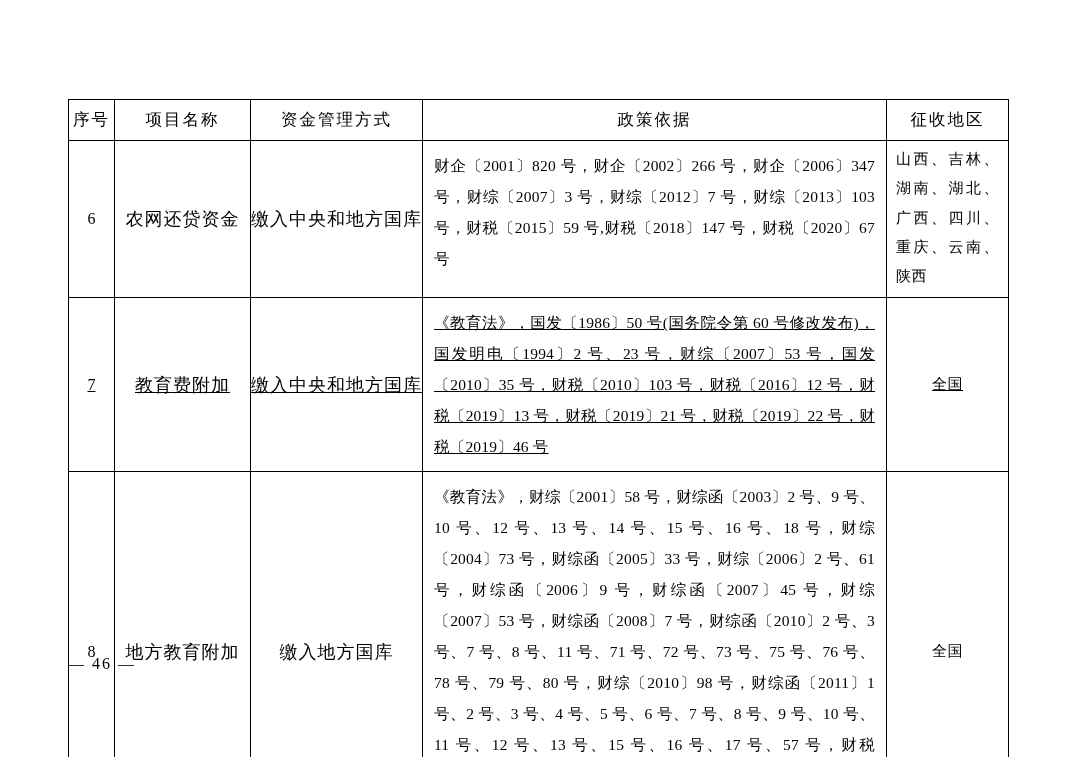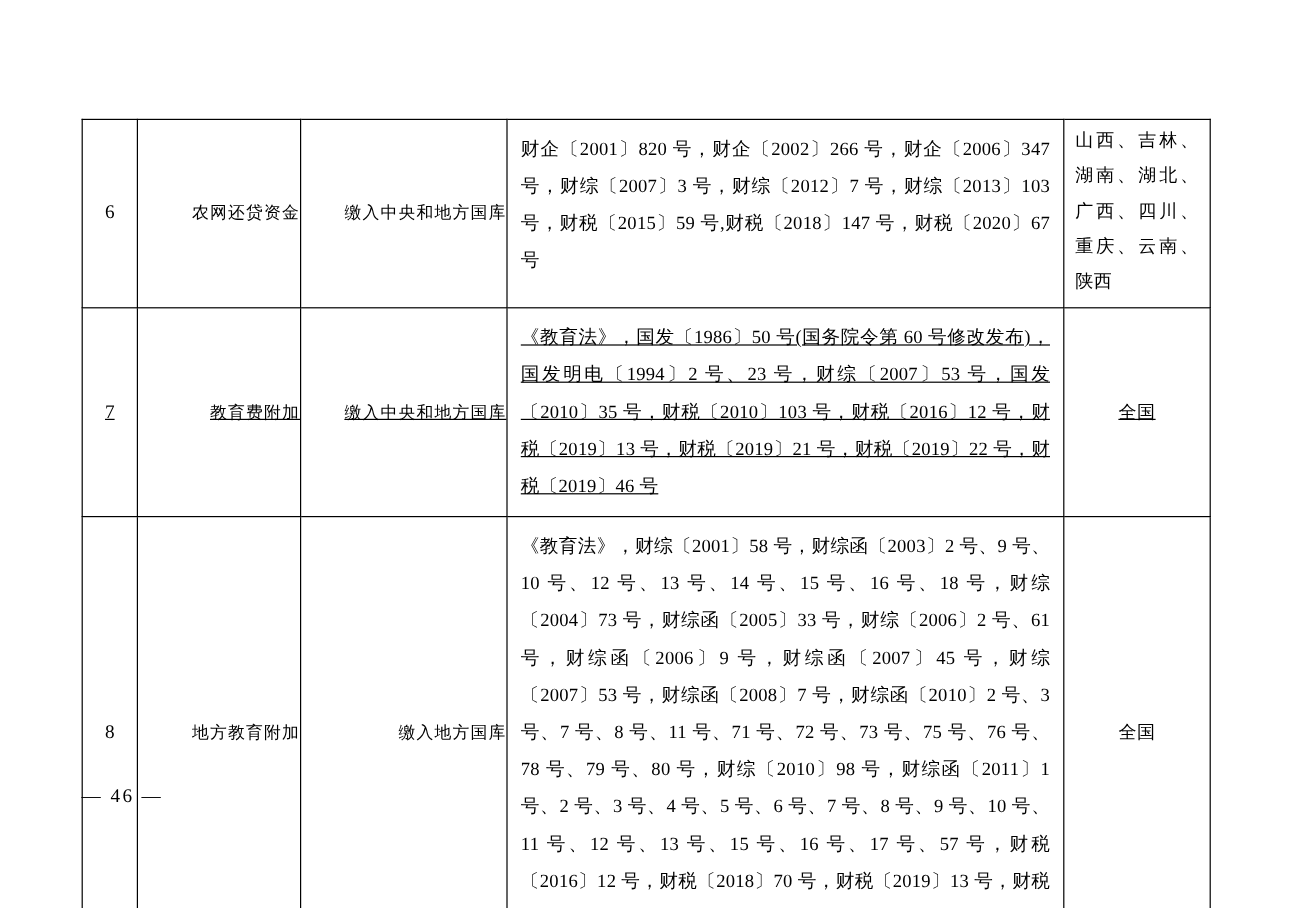--- a/index.html
+++ b/index.html
@@ -46,22 +46,22 @@
   .col-name { width: 136px; }
   .col-mode { width: 172px; }
   .col-pol  { width: 464px; }
   .col-reg  { width: 122px; }
 
   td.c-no {
     text-align: center;
     font-size: 16px;
   }
   td.c-name, td.c-mode {
-    text-align: right;
-    font-size: 14px;
+    text-align: center;
+    font-size: 18px;
     letter-spacing: 1px;
   }
   td.c-reg {
     text-align: center;
     font-size: 15px;
     letter-spacing: 0.5px;
   }
   td.c-reg.multi {
     text-align: justify;
     text-align-last: left;
@@ -101,20 +101,27 @@
 
   <table class="doc-table">
     <colgroup>
       <col class="col-no">
       <col class="col-name">
       <col class="col-mode">
       <col class="col-pol">
       <col class="col-reg">
     </colgroup>
     <tbody>
+      <tr class="hdr">
+        <td>序号</td>
+        <td>项目名称</td>
+        <td>资金管理方式</td>
+        <td>政策依据</td>
+        <td>征收地区</td>
+      </tr>
 
       <tr class="row6">
         <td class="c-no">6</td>
         <td class="c-name">农网还贷资金</td>
         <td class="c-mode">缴入中央和地方国库</td>
         <td class="c-pol">财企〔2001〕820 号，财企〔2002〕266 号，财企〔2006〕347 号，财综〔2007〕3 号，财综〔2012〕7 号，财综〔2013〕103 号，财税〔2015〕59 号,财税〔2018〕147 号，财税〔2020〕67 号</td>
         <td class="c-reg multi">山西、吉林、湖南、湖北、广西、四川、重庆、云南、陕西</td>
       </tr>
 
       <tr class="row7">

